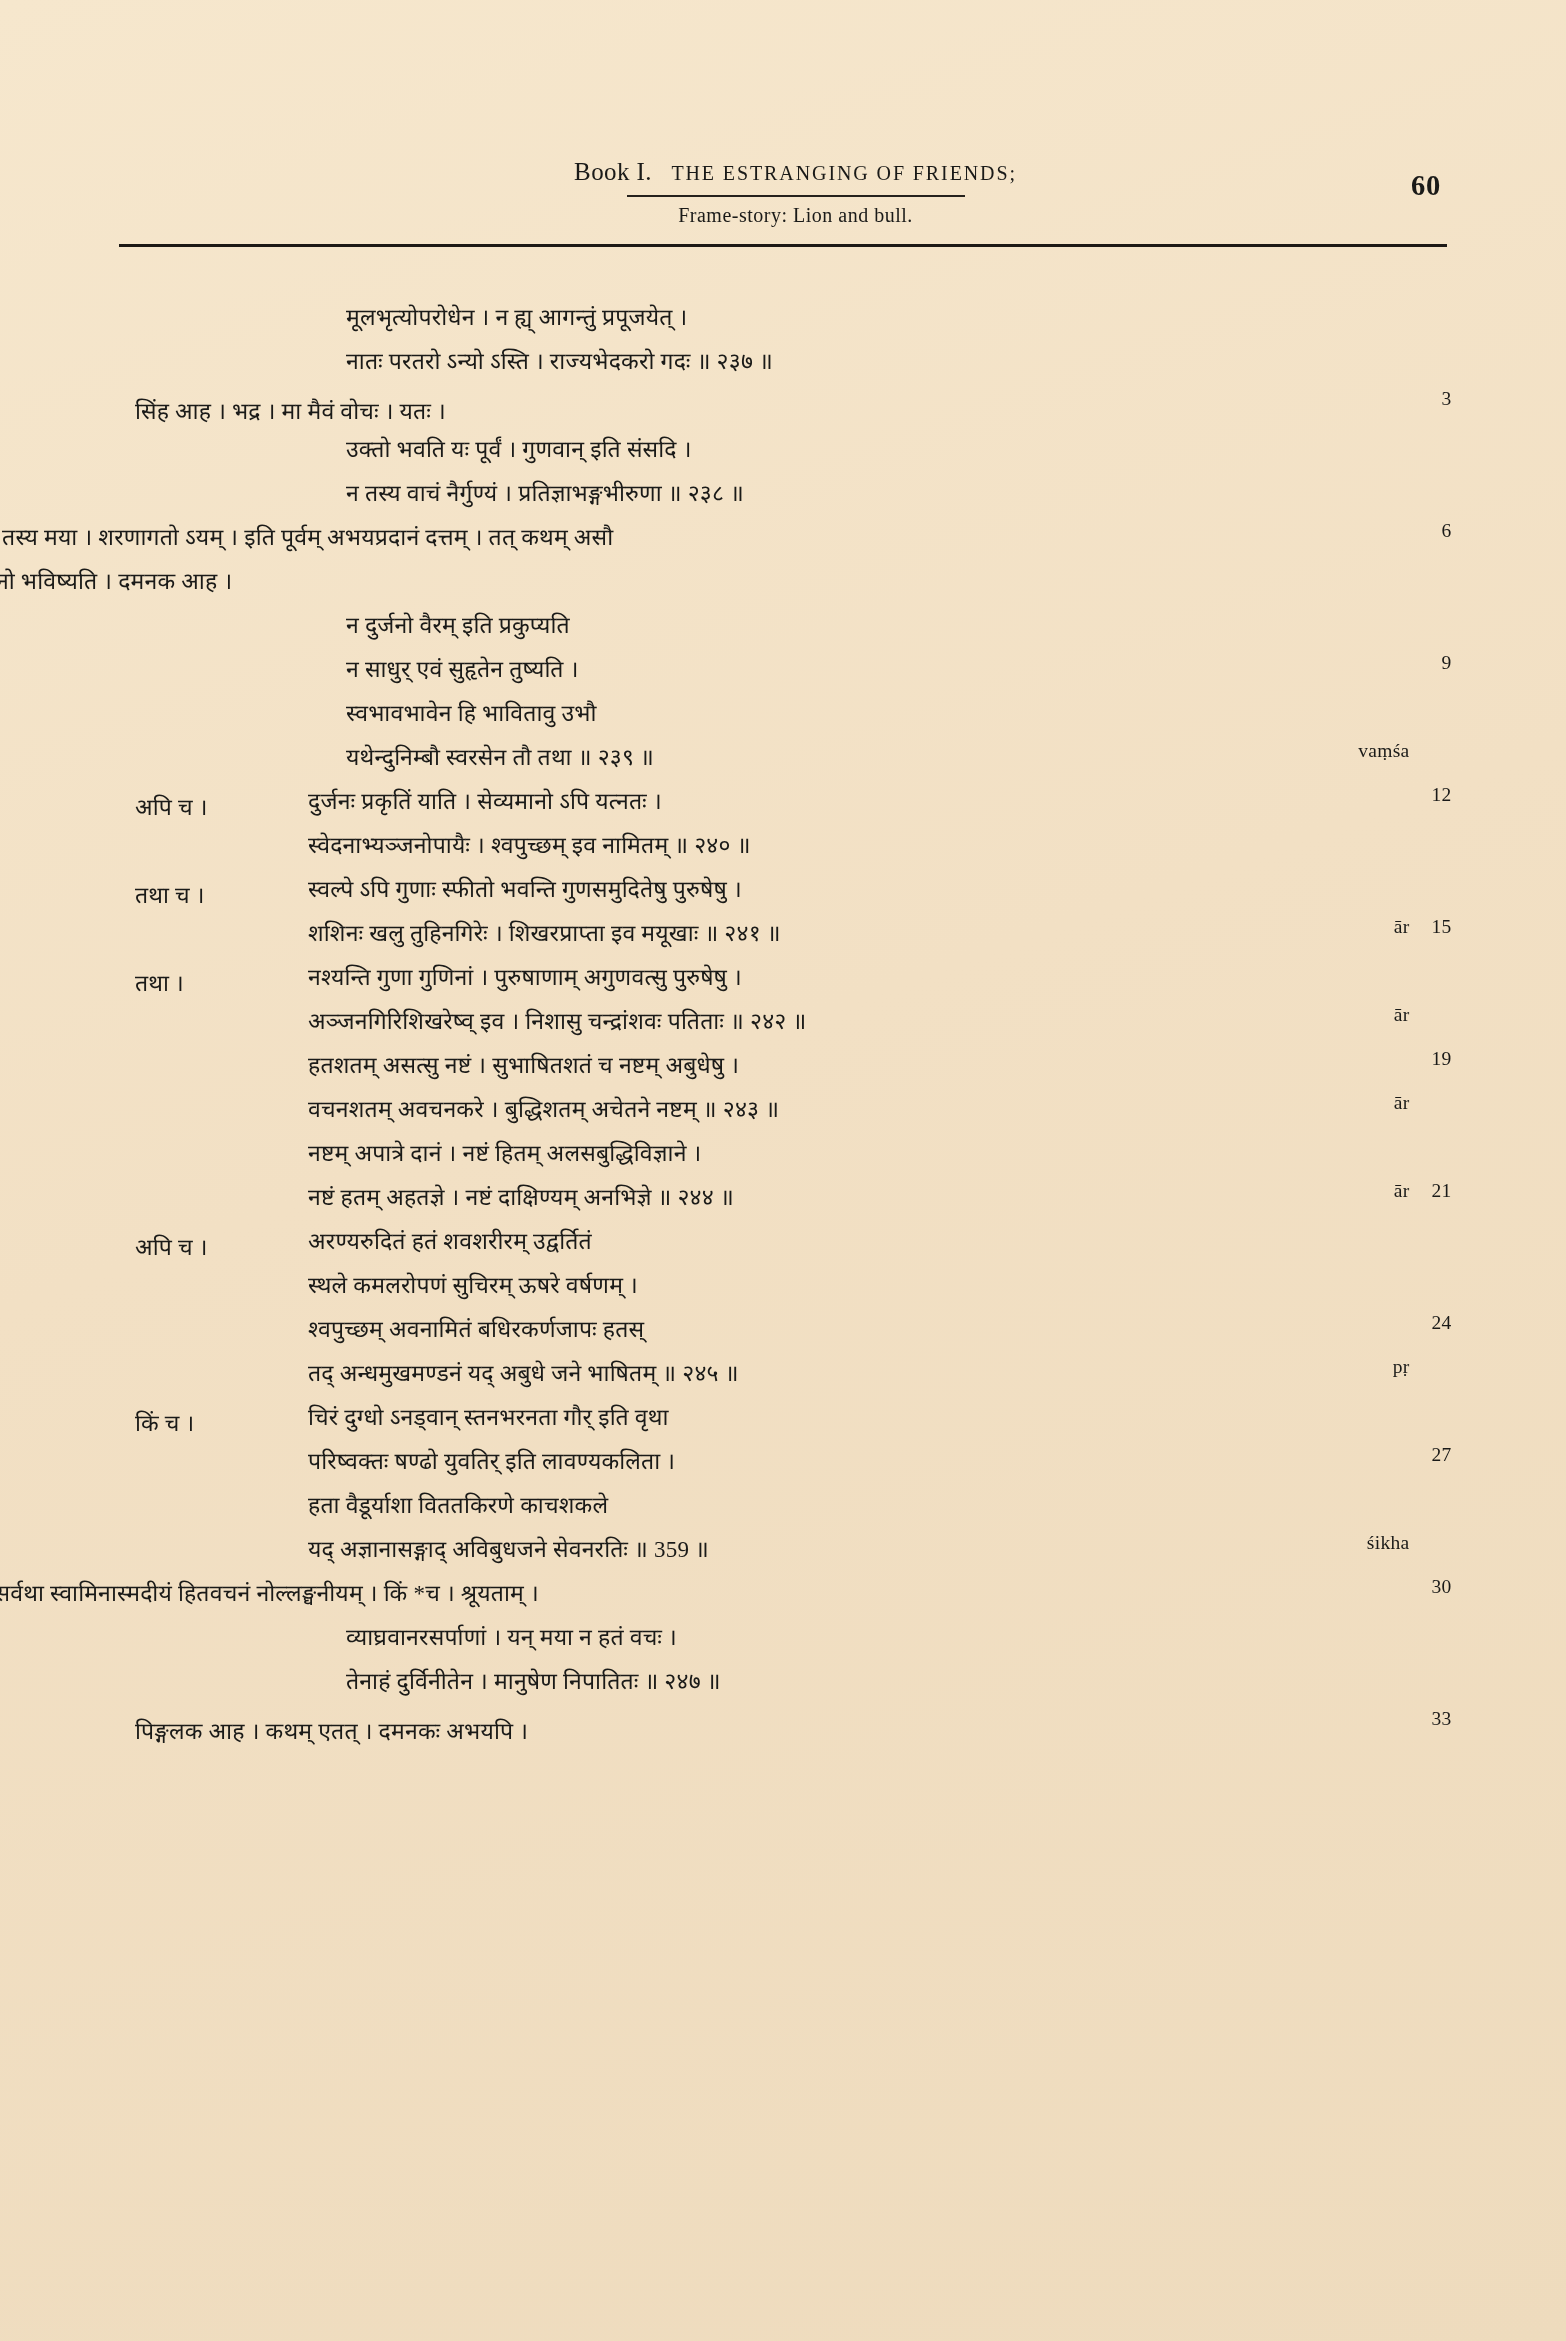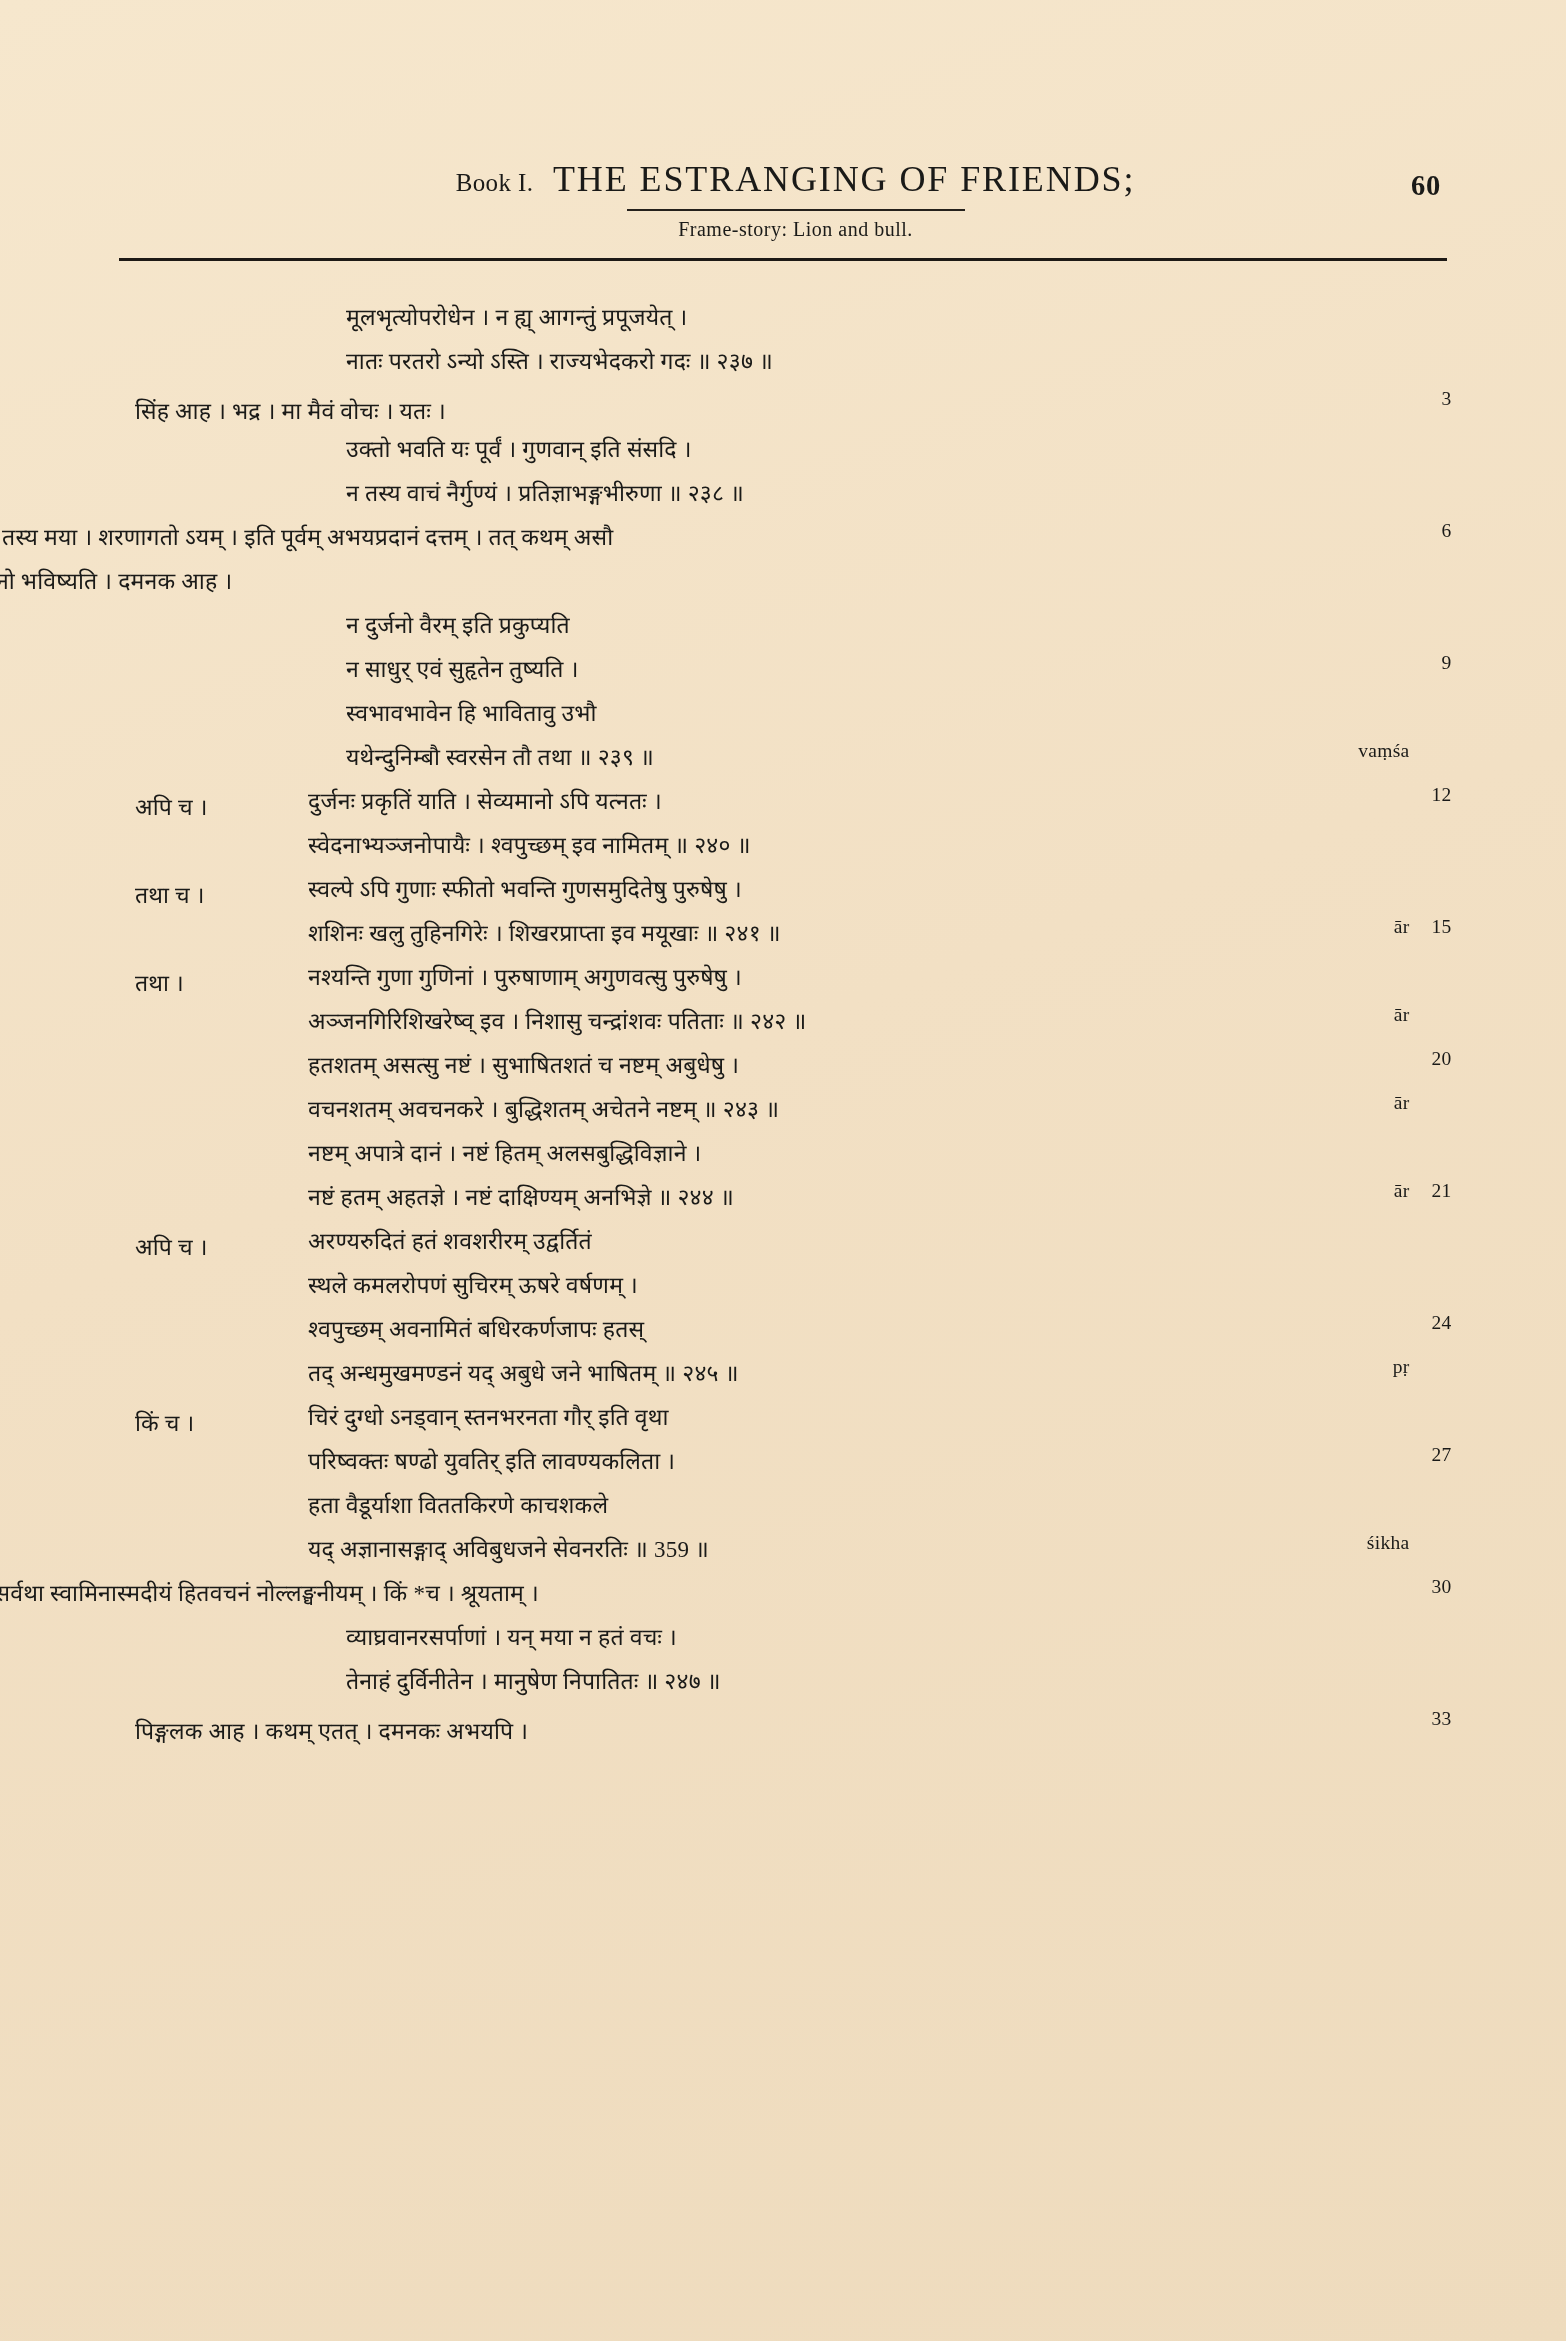--- a/index.html
+++ b/index.html
@@ -37,21 +37,21 @@
     align-items: baseline;
     justify-content: center;
     gap: 19.5px;
     letter-spacing: 0.4px;
   }
   .book-label {
     font-size: 25px;
     letter-spacing: 0.4px;
   }
   .head-title {
-    font-size: 36px;
+    font-size: 20px;
     letter-spacing: 1.9px;
   }
   .page-number {
     position: absolute;
     right: 15px;
     top: 12px;
     font-size: 28.5px;
     font-weight: bold;
     letter-spacing: 0.8px;
   }
@@ -274,21 +274,21 @@
         <div class="text">अञ्जनगिरिशिखरेष्व् इव । निशासु चन्द्रांशवः पतिताः ॥ २४२ ॥</div>
         <div class="marginal">
           <span class="abbr">ār</span><span class="num"></span>
         </div>
       </div>
 
       <div class="line">
         <div class="lemma"></div>
         <div class="text">हतशतम् असत्सु नष्टं । सुभाषितशतं च नष्टम् अबुधेषु ।</div>
         <div class="marginal">
-          <span class="abbr"></span><span class="num">20</span>
+          <span class="abbr"></span><span class="num">19</span>
         </div>
       </div>
 
       <div class="line">
         <div class="lemma"></div>
         <div class="text">वचनशतम् अवचनकरे । बुद्धिशतम् अचेतने नष्टम् ॥ २४३ ॥</div>
         <div class="marginal">
           <span class="abbr">ār</span><span class="num"></span>
         </div>
       </div>

